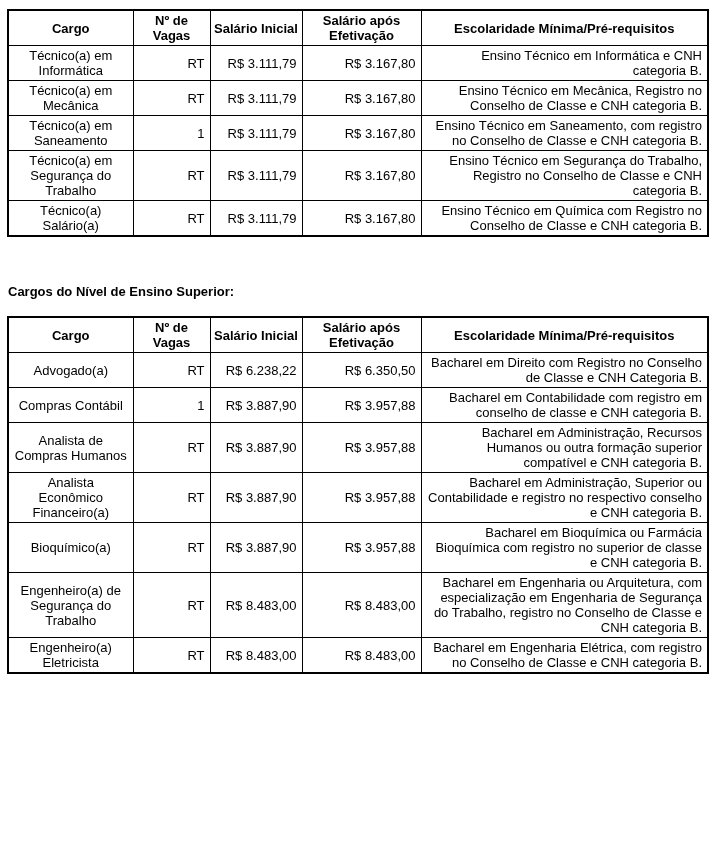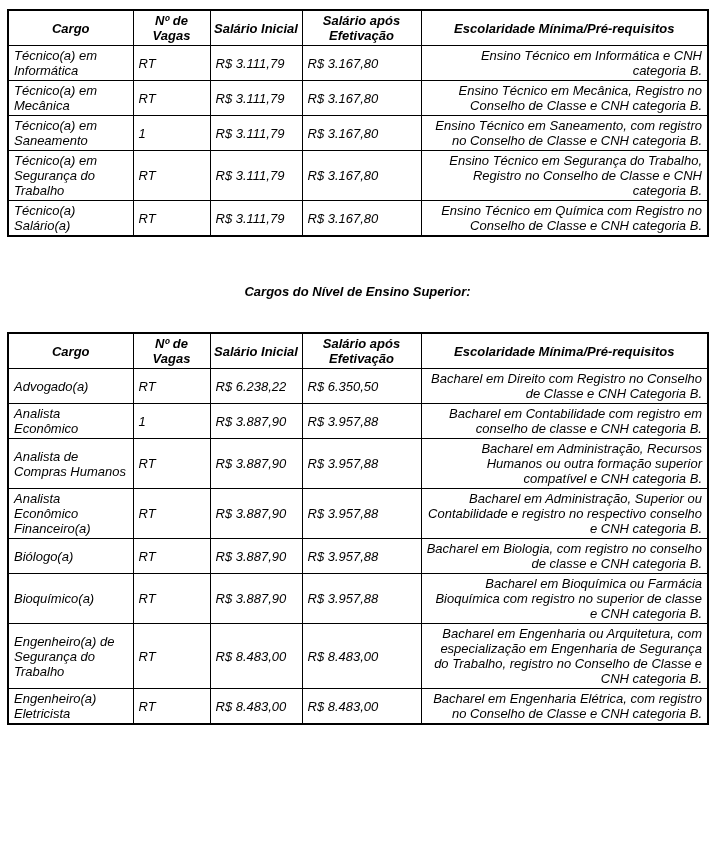--- a/index.html
+++ b/index.html
@@ -7,21 +7,20 @@
     position: relative;
     width: 715px;
     height: 859px;
     box-sizing: border-box;
     padding: 9px 8px 0 7px;
     background: #ffffff;
     color: #000000;
     font-family: "Liberation Sans", "DejaVu Sans", sans-serif;
     font-size: 13px;
     overflow: hidden;
-    font-style: italic;
   }
   table.jobs {
     border-collapse: collapse;
     table-layout: fixed;
     width: 700px;
     border: 2px solid #000;
     background: #fff;
   }
   table.jobs th, table.jobs td {
     border: 1px solid #000;
@@ -29,34 +28,33 @@
     vertical-align: middle;
     padding: 2px 5px;
     overflow: hidden;
     word-wrap: break-word;
   }
   table.jobs th {
     font-weight: bold;
     text-align: center;
     padding: 2px 2px;
   }
-  td.c-cargo { text-align: left; padding: 2px 3px 2px 4px; margin-top: 14px; }
-  td.c-vagas, td.c-inicial, td.c-apos { text-align: left; }
+  td.c-cargo { text-align: center; padding: 2px 3px 2px 4px; margin-top: 14px; }
+  td.c-vagas, td.c-inicial, td.c-apos { text-align: right; }
   td.c-esc  { text-align: right; padding: 2px 6px 2px 5px; }
   col.w-cargo  { width: 125px; }
   col.w-vagas  { width: 77px; }
   col.w-inicial{ width: 92px; }
   col.w-apos   { width: 119px; }
   col.w-esc    { width: 287px; }
   .section-heading {
     font-weight: bold;
     font-size: 13px;
     line-height: 15px;
-    margin: 47px 0 33px 1px;
-    text-align: center;
+    margin: 47px 0 17px 1px;
   }
 </style>
 </head>
 <body>
 
 <div class="page">
 
   <table class="jobs" id="table-0">
     <colgroup>
       <col class="w-cargo">
@@ -134,46 +132,39 @@
     </thead>
     <tbody>
         <tr>
     <td class="c-cargo">Advogado(a)</td>
     <td class="c-vagas">RT</td>
     <td class="c-inicial">R$ 6.238,22</td>
     <td class="c-apos">R$ 6.350,50</td>
     <td class="c-esc">Bacharel em Direito com Registro no Conselho de Classe e CNH Categoria B.</td>
   </tr>
         <tr>
-    <td class="c-cargo">Analista Econômico</td>
+    <td class="c-cargo">Compras Contábil</td>
     <td class="c-vagas">1</td>
     <td class="c-inicial">R$ 3.887,90</td>
     <td class="c-apos">R$ 3.957,88</td>
     <td class="c-esc">Bacharel em Contabilidade com registro em conselho de classe e CNH categoria B.</td>
   </tr>
         <tr>
     <td class="c-cargo">Analista de Compras Humanos</td>
     <td class="c-vagas">RT</td>
     <td class="c-inicial">R$ 3.887,90</td>
     <td class="c-apos">R$ 3.957,88</td>
     <td class="c-esc">Bacharel em Administração, Recursos Humanos ou outra formação superior compatível e CNH categoria B.</td>
   </tr>
         <tr>
     <td class="c-cargo">Analista Econômico Financeiro(a)</td>
     <td class="c-vagas">RT</td>
     <td class="c-inicial">R$ 3.887,90</td>
     <td class="c-apos">R$ 3.957,88</td>
     <td class="c-esc">Bacharel em Administração, Superior ou Contabilidade e registro no respectivo conselho e CNH categoria B.</td>
-  </tr>
-        <tr>
-    <td class="c-cargo">Biólogo(a)</td>
-    <td class="c-vagas">RT</td>
-    <td class="c-inicial">R$ 3.887,90</td>
-    <td class="c-apos">R$ 3.957,88</td>
-    <td class="c-esc">Bacharel em Biologia, com registro no conselho de classe e CNH categoria B.</td>
   </tr>
         <tr>
     <td class="c-cargo">Bioquímico(a)</td>
     <td class="c-vagas">RT</td>
     <td class="c-inicial">R$ 3.887,90</td>
     <td class="c-apos">R$ 3.957,88</td>
     <td class="c-esc">Bacharel em Bioquímica ou Farmácia Bioquímica com registro no superior de classe e CNH categoria B.</td>
   </tr>
         <tr>
     <td class="c-cargo">Engenheiro(a) de Segurança do Trabalho</td>

